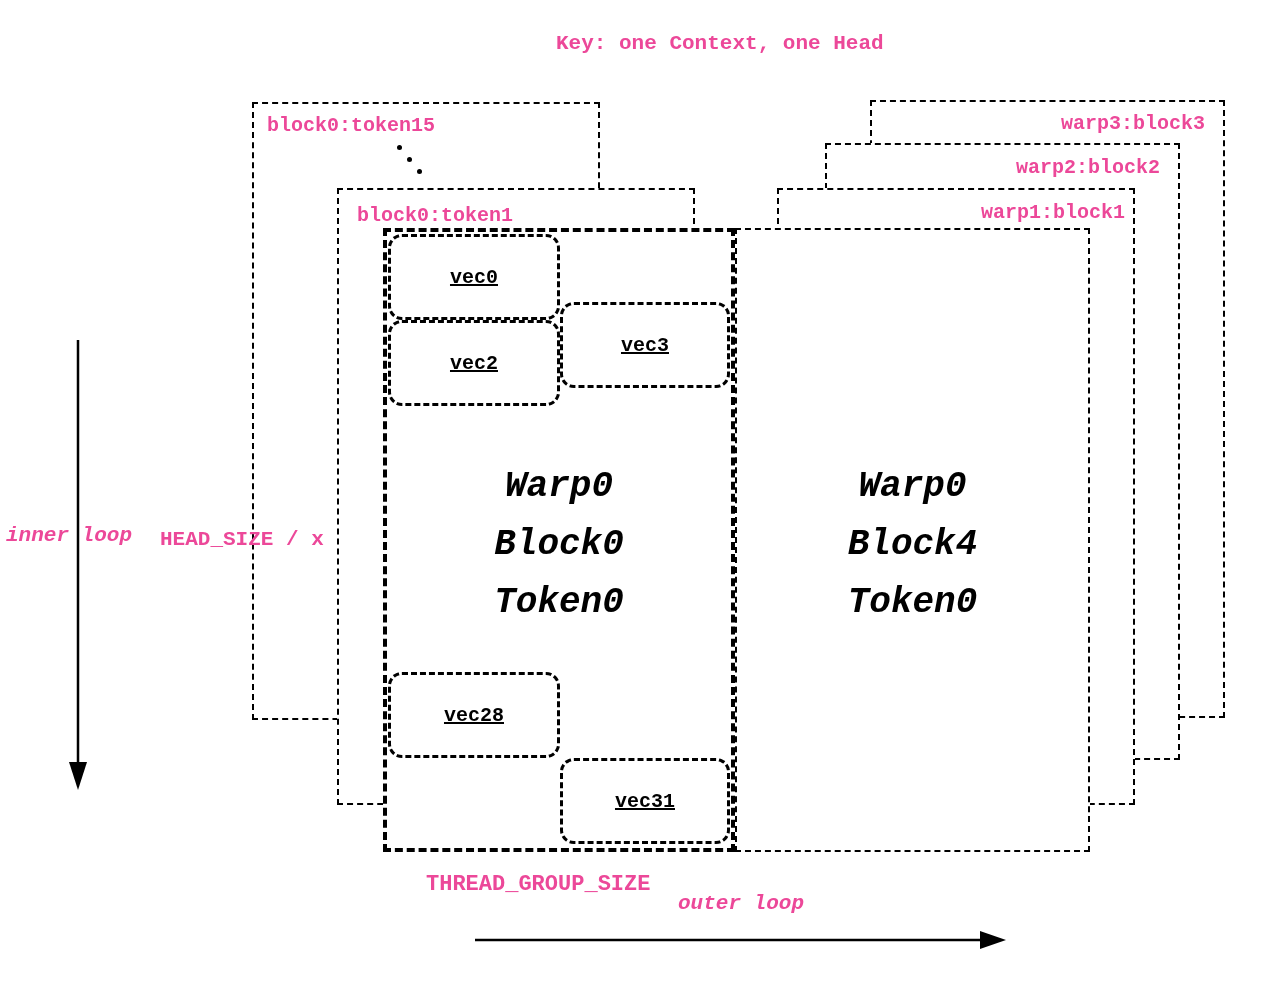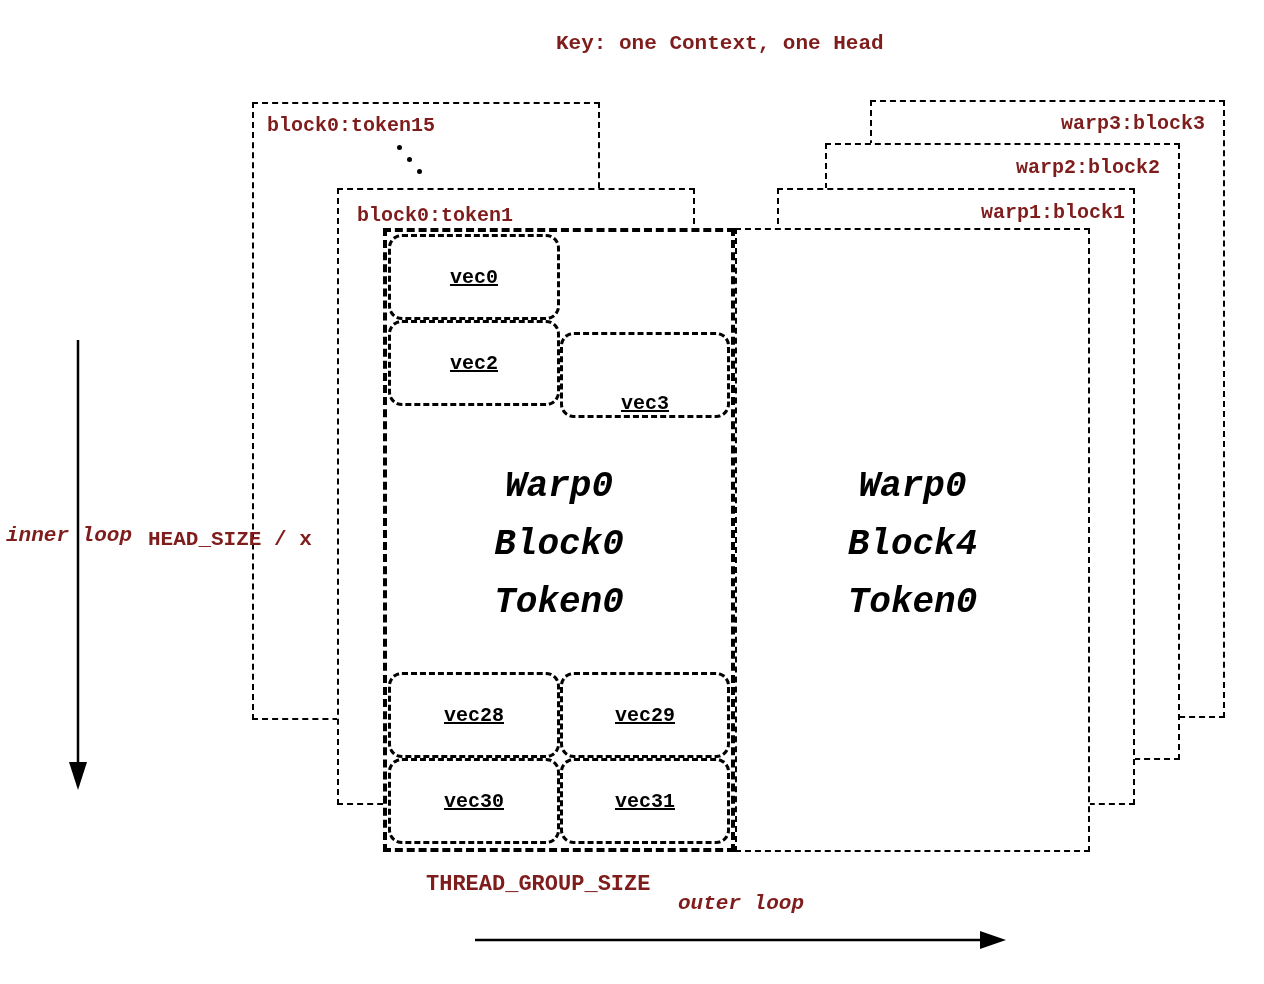--- a/index.html
+++ b/index.html
@@ -28,21 +28,21 @@
   }
   .rect.main {
     border-width: 4px;
   }
   .label {
     position: absolute;
     font-weight: bold;
     font-size: 20px;
     white-space: nowrap;
     z-index: 8;
-    color: #7f1d1d;
+    color: #ec4899;
   }
   .label.italic {
     font-style: italic;
   }
   .vec {
     position: absolute;
     background: #ffffff;
     border: 3px dashed #000;
     border-radius: 14px;
     display: flex;
@@ -107,46 +107,40 @@
   <div class="dot" style="left:397px; top:145px;"></div>
   <div class="dot" style="left:407px; top:157px;"></div>
   <div class="dot" style="left:417px; top:169px;"></div>
 
   <div class="vec" style="left:388px; top:234px; width:172px; height:86px;">
     <span>vec0</span>
   </div>
   <div class="vec" style="left:388px; top:320px; width:172px; height:86px;">
     <span>vec2</span>
   </div>
-  <div class="vec" style="left:560px; top:332px; width:170px; height:86px;align-items:flex-end;">
+  <div class="vec" style="left:560px; top:302px; width:170px; height:86px;">
     <span>vec3</span>
   </div>
 
   <div class="vec" style="left:388px; top:672px; width:172px; height:86px;">
     <span>vec28</span>
-  </div>
-  <div class="vec" style="left:560px; top:672px; width:170px; height:86px;">
-    <span>vec29</span>
-  </div>
-  <div class="vec" style="left:388px; top:758px; width:172px; height:86px;">
-    <span>vec30</span>
   </div>
   <div class="vec" style="left:560px; top:758px; width:170px; height:86px;">
     <span>vec31</span>
   </div>
 
   <div class="bigtext" style="left:383px; top:458px; width:352px;">
     <span class="bigline">Warp0</span>
     <span class="bigline">Block0</span>
     <span class="bigline">Token0</span>
   </div>
   <div class="bigtext" style="left:735px; top:458px; width:355px;">
     <span class="bigline">Warp0</span>
     <span class="bigline">Block4</span>
     <span class="bigline">Token0</span>
   </div>
 
-  <div class="label" style="left:148px; top:528px; font-size:21px;">HEAD_SIZE / x</div>
+  <div class="label" style="left:160px; top:528px; font-size:21px;">HEAD_SIZE / x</div>
   <div class="label italic" style="left:6px; top:524px; font-size:21px;">inner loop</div>
   <div class="label" style="left:426px; top:872px; font-size:22px;">THREAD_GROUP_SIZE</div>
   <div class="label italic" style="left:678px; top:892px; font-size:21px;">outer loop</div>
 
 </div>
 
 </body></html>

